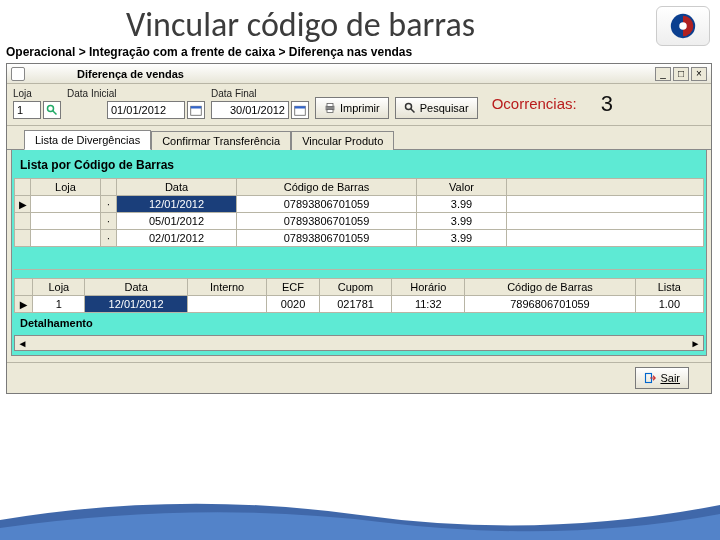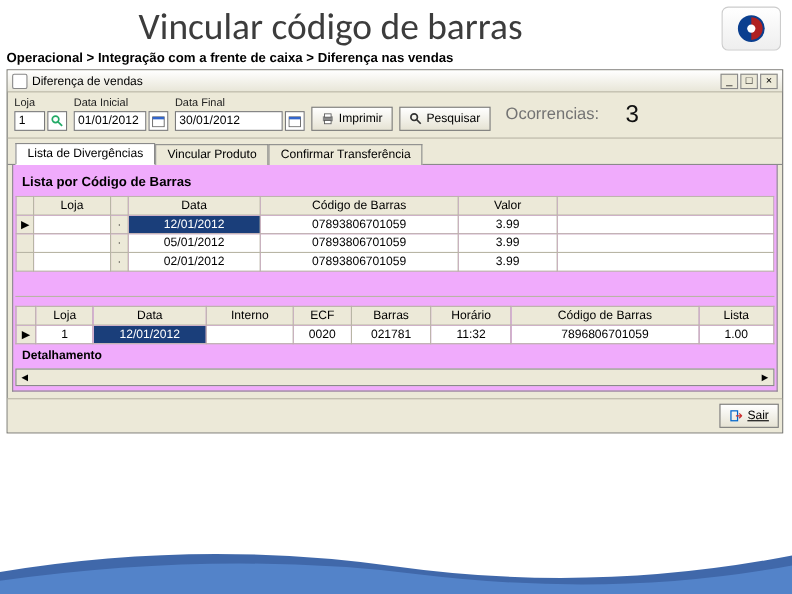--- a/index.html
+++ b/index.html
@@ -48,21 +48,21 @@
     background: linear-gradient(#fff,#e8e6d8);
     border-bottom:1px solid #b8b5a5;
     height: 20px;
     display:flex; align-items:center;
     padding: 0 4px;
     gap:4px;
   }
   .titlebar .ticon {
     width:14px;height:14px;border:1px solid #888;background:#fff;border-radius:2px;
   }
-  .titlebar .ttext { font-weight:400; font-size:11px; flex:1; }
+  .titlebar .ttext { font-weight:700; font-size:11px; flex:1;margin-left:48px; }
   .winbtns { display:flex; gap:2px; }
   .winbtn {
     width:16px;height:14px;border:1px solid #888;background:#ece9d8;
     font-size:10px;line-height:12px;text-align:center;font-family:Arial;
   }
   .toolbar {
     display:flex; align-items:flex-end; gap:6px;
     padding: 4px 6px 6px 6px;
     border-bottom:1px solid #b8b5a5;
   }
@@ -73,35 +73,35 @@
     border:1px solid #7a7a7a; background:#fff; height:18px; padding:1px 3px; font-size:11px;
   }
   .miniicon {
     width:18px;height:18px;border:1px solid #7a7a7a;background:#fff;
     display:flex;align-items:center;justify-content:center;
   }
   .btn {
     height:22px;border:1px solid #7a7a7a;background:linear-gradient(#fff,#e6e3d4);
     display:flex;align-items:center;gap:4px;padding:0 8px;font-size:11px;cursor:default;
   }
-  .occ-label { font-family: Arial; font-size:15px; color:#737373; margin-left:8px; align-self:center; }
+  .occ-label { font-family: Arial; font-size:15px; color:#b91c1c; margin-left:8px; align-self:center; }
   .occ-val { font-family: Arial; font-size:22px; color:#111; margin-left:18px; align-self:center; font-weight:400;}
   .tabs {
-    display:flex; gap:0; padding: 0 7px; margin-top:2px;
+    display:flex; gap:0; padding: 0 17px; margin-top:2px;
     border-bottom:1px solid #8a8a8a;
     height:22px; align-items:flex-end;
   }
   .tab {
     border:1px solid #8a8a8a; border-bottom:none;
     background:#ece9d8; padding:3px 10px 3px 10px; font-size:11px;
     position:relative; top:1px;
   }
   .tab.active { background:#fff; font-weight:400; top:1px; z-index:2; border-bottom:1px solid #fff;}
   .tabbody {
-    background:#f0abfc; border:1px solid #8a8a8a; border-top:none;
+    background:#5eead4; border:1px solid #8a8a8a; border-top:none;
     margin:0 4px 6px 4px; padding:4px 2px 2px 2px;
   }
   .section-head { font-weight:700; font-size:12px; padding:4px 6px 6px 6px; }
   table.grid {
     width:100%; border-collapse:collapse; font-size:11px; table-layout:fixed;
   }
   table.grid th, table.grid td {
     border:1px solid #b8b5a5; padding:2px 4px; text-align:center; background:#fff;
     overflow:hidden; white-space:nowrap;
   }
@@ -110,21 +110,21 @@
   .gridwrap { height:92px; overflow:hidden; border-bottom:1px solid #b8b5a5; }
   .gridwrap2 { margin-top:8px; }
   .sel-cell { background:#1a3e7a !important; color:#fff; }
   .detalhe { font-weight:700; padding:4px 6px; }
   .hscroll {
     height:16px;border:1px solid #8a8a8a;background:#ece9d8;
     display:flex;align-items:center;justify-content:space-between;margin:2px 0;
   }
   .hscroll .arrow{width:15px;text-align:center;font-size:10px;}
   .footer {
-    display:flex;justify-content:flex-end;padding:4px 3px;border-top:1px solid #b8b5a5;background:#ece9d8;
+    display:flex;justify-content:flex-end;padding:4px 22px;border-top:1px solid #b8b5a5;background:#ece9d8;
   }
   .wave {
     position:absolute; left:0; right:0; bottom:0; height:60px; pointer-events:none;
   }
 </style>
 </head>
 <body>
 
 <div class="logo">
   <svg viewBox="0 0 32 32">
@@ -158,34 +158,34 @@
               <circle cx="6" cy="6" r="4" fill="none" stroke="#2a6" stroke-width="2"></circle>
               <line x1="9" y1="9" x2="14" y2="14" stroke="#2a6" stroke-width="2"></line>
             </svg>
         </div>
       </div>
     </div>
 
     <div class="field">
       <label>Data Inicial</label>
       <div class="row-inline">
-        <input class="box" style="width: 66px;" value="01/01/2012">
+        <input class="box" style="width: 78px; margin-left: 40px;" value="01/01/2012">
         <div class="miniicon">
           <svg width="12" height="12" viewBox="0 0 16 16">
               <rect x="1" y="3" width="14" height="12" fill="#fff" stroke="#555"></rect>
               <rect x="1" y="3" width="14" height="3" fill="#36c"></rect>
             </svg>
         </div>
       </div>
     </div>
 
     <div class="field">
       <label>Data Final</label>
       <div class="row-inline">
-        <input class="box" style="width: 98px;" value="30/01/2012">
+        <input class="box" style="width: 78px; text-align: right;" value="30/01/2012">
         <div class="miniicon">
           <svg width="12" height="12" viewBox="0 0 16 16">
               <rect x="1" y="3" width="14" height="12" fill="#fff" stroke="#555"></rect>
               <rect x="1" y="3" width="14" height="3" fill="#36c"></rect>
             </svg>
         </div>
       </div>
     </div>
 
     <div class="btn">
@@ -204,22 +204,22 @@
         </svg>
       <span>Pesquisar</span>
     </div>
 
     <div class="occ-label">Ocorrencias:</div>
     <div class="occ-val">3</div>
   </div>
 
   <div class="tabs">
     <div class="tab active">Lista de Divergências</div>
+    <div class="tab">Confirmar Transferência</div>
     <div class="tab">Vincular Produto</div>
-    <div class="tab">Confirmar Transferência</div>
   </div>
 
   <div class="tabbody">
     <div class="section-head">Lista por Código de Barras</div>
 
     <div class="gridwrap">
       <table class="grid">
         <colgroup>
           <col style="width:16px">
             <col style="width:70px">
@@ -285,21 +285,21 @@
             <col style="width:150px">
             <col style="width:60px">
         </colgroup>
         <tbody>
             <tr>
           <th class="rowcursor"></th>
           <th>Loja</th>
           <th>Data</th>
           <th>Interno</th>
           <th>ECF</th>
-          <th>Barras</th>
+          <th>Cupom</th>
           <th>Horário</th>
           <th>Código de Barras</th>
           <th>Lista</th>
         </tr>
         <tr>
           <td class="rowcursor">▶</td>
           <td>1</td>
           <td class="sel-cell">12/01/2012</td>
           <td></td>
           <td>0020</td>

